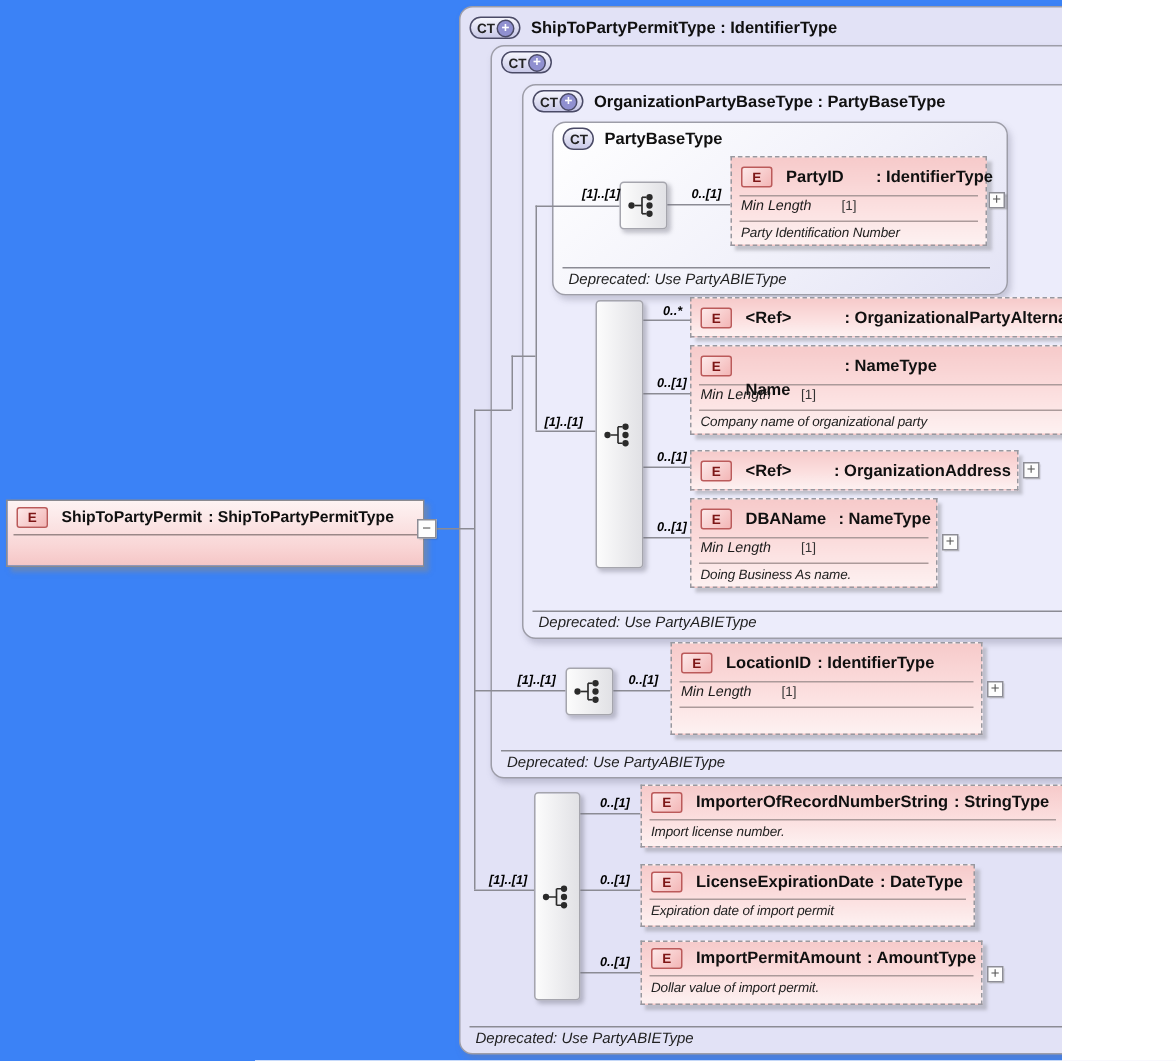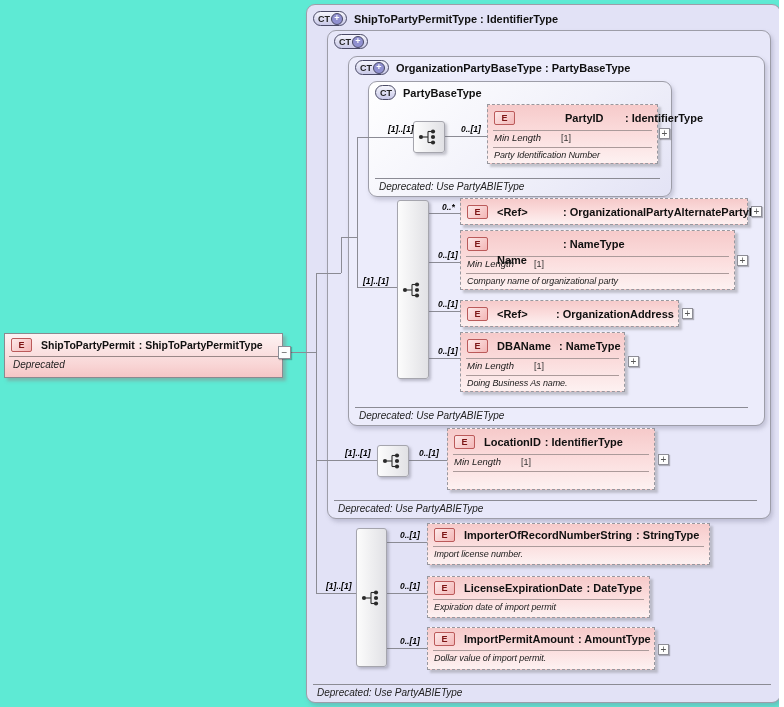--- a/index.html
+++ b/index.html
@@ -1,16 +1,16 @@
 <!DOCTYPE html>
 <html><head>
 <meta charset="utf-8">
 <style>
   html,body{margin:0;padding:0;background:#fff;}
-  .canvas{position:relative;width:779px;height:707px;background:#5eead4;overflow:hidden;
+  .canvas{position:relative;width:708px;height:707px;background:#3b82f6;overflow:hidden;
           font-family:"Liberation Sans","DejaVu Sans",sans-serif;}
 
   
   .ln{position:absolute;background:#8b8b94;}
   .ln.h{height:1px;} .ln.v{width:1px;}
 
   
   .container{position:absolute;border:1px solid #9d9da8;border-radius:9px;
              box-shadow:2px 3px 4px rgba(120,120,145,.35);}
   .c1{background:#e2e2f6;} .c2{background:#e7e7f9;} .c3{background:#ececfb;}
@@ -199,21 +199,21 @@
   <span class="card" style="left:345px;top:448px;">[1]..[1]</span>
   <span class="card" style="left:419px;top:448px;">0..[1]</span>
   <span class="card" style="left:326px;top:581px;">[1]..[1]</span>
   <span class="card" style="left:400px;top:530px;">0..[1]</span>
   <span class="card" style="left:400px;top:581px;">0..[1]</span>
   <span class="card" style="left:400px;top:636px;">0..[1]</span>
 
   <div class="el" style="left:487px;top:104px;width:171px;height:60px;">
     <div class="el-title">
       <span class="e-badge">E</span>
-      <span style="min-width:56px;margin-left:41px;">PartyID</span>
+      <span style="min-width:56px;">PartyID</span>
       <span class="el-type">: IdentifierType</span>
     </div>
     <div class="el-sep"></div>
     <div class="el-facet">
       <span class="facet-label">Min Length</span>
       <span class="facet-val">[1]</span>
     </div>
     <div class="el-sep"></div>
     <div class="el-desc">Party Identification Number</div>
   </div>
@@ -315,17 +315,16 @@
   </div>
   <div class="pm" style="left:658px;top:644px;">+</div>
 
   <div class="root-el">
     <div class="rt-title">
       <span class="e-badge">E</span>
       <span>ShipToPartyPermit</span>
       <span class="el-type">: ShipToPartyPermitType</span>
     </div>
     <div class="rt-sep"></div>
-    <div class="rt-note">Deprecated</div>
   </div>
   <div class="pm" style="left:278px;top:346px;width:13px;height:13px;line-height:12px;">−</div>
 
 </div>
 
 </body></html>

